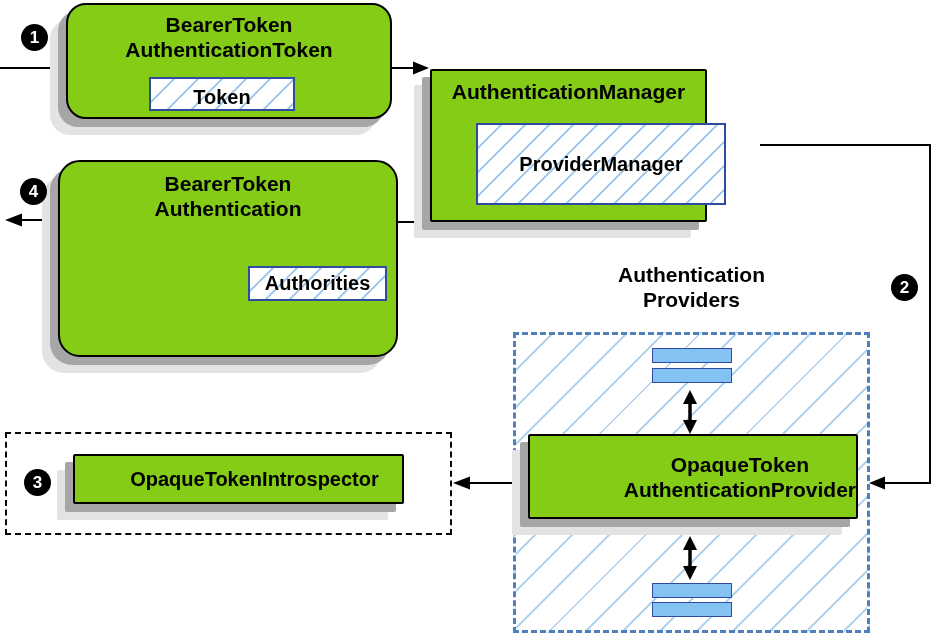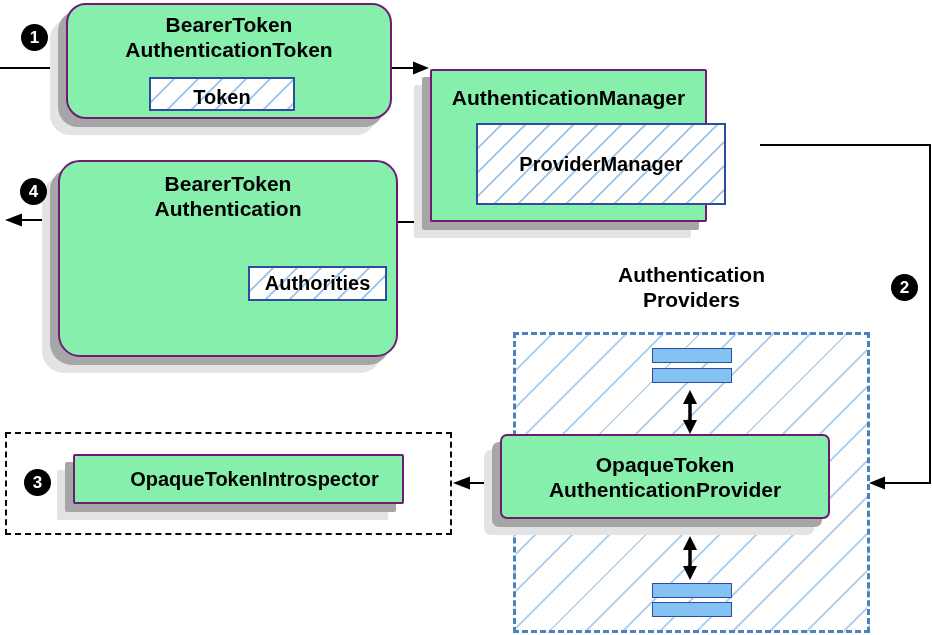--- a/index.html
+++ b/index.html
@@ -3,21 +3,21 @@
 <meta charset="utf-8">
 <style>
   html,body{margin:0;padding:0;background:#fff;}
   .canvas{
     position:relative;width:932px;height:635px;background:#fff;overflow:hidden;
     font-family:"Liberation Sans","DejaVu Sans",sans-serif;color:#000;
   }
   .canvas *{box-sizing:border-box;}
   .pre{white-space:pre-line;}
   .node{
-    position:absolute;background:#86efac;border:2px solid #701a75;
+    position:absolute;background:#84cc16;border:2px solid #000000;
     box-shadow:-8px 8px 0 #A6A6A6,-16px 16px 0 #E3E3E3;
     text-align:center;font-weight:bold;
   }
   .rounded{border-radius:20px;}
   .node-title{font-size:21px;line-height:25px;font-weight:bold;}
   .inner-box{
     position:absolute;background-color:#fff;
     background-image:repeating-linear-gradient(135deg,transparent 0px,transparent 15px,#A9CBEC 15px,#A9CBEC 17px);
     border:2px solid #2F4DA0;display:flex;align-items:center;justify-content:center;
     font-weight:bold;font-size:20px;line-height:23px;text-align:center;
@@ -42,26 +42,26 @@
   }
   .marker{
     position:absolute;width:27px;height:27px;border-radius:50%;background:#000;
     color:#fff;display:flex;align-items:center;justify-content:center;
     font-size:17px;font-weight:bold;z-index:4;
   }
   .connectors{position:absolute;left:0;top:0;z-index:2;}
   .z3{z-index:3;}
   #node-btat{left:66px;top:3px;width:326px;height:116px;padding-top:7px;}
   #node-btat .inner-box{left:81px;top:72px;width:146px;height:34px;align-items:flex-end;}
-  #node-am{left:430px;top:69px;width:277px;height:153px;padding-top:14px;border-radius:2px;}
+  #node-am{left:430px;top:69px;width:277px;height:153px;padding-top:8px;border-radius:2px;}
   #node-am .inner-box{left:44px;top:52px;width:250px;height:82px;}
   #node-bta{left:58px;top:160px;width:340px;height:197px;padding-top:9px;border-radius:22px;}
   #node-bta .principal{left:12px;top:74px;width:170px;height:96px;font-size:20px;line-height:24px;}
   #node-bta .authorities{left:188px;top:104px;width:139px;height:35px;}
-  #node-otap{left:500px;top:434px;width:330px;height:85px;display:flex;align-items:center;justify-content:center;border-radius:7px;z-index:3;}
+  #node-otap{left:528px;top:434px;width:330px;height:85px;display:flex;align-items:center;justify-content:flex-end;border-radius:2px;z-index:3;}
   #node-oti{left:73px;top:454px;width:331px;height:50px;display:flex;align-items:center;justify-content:center;font-size:20px;border-radius:2px;z-index:3;padding-left:32px;}
   #marker-1{left:21px;top:24px;}
   #marker-4{left:20px;top:178px;}
   #marker-2{left:891px;top:274px;}
   #marker-3{left:24px;top:469px;}
   #bar-t1{left:652px;top:348px;}
   #bar-t2{left:652px;top:368px;}
   #bar-b1{left:652px;top:583px;}
   #bar-b2{left:652px;top:602px;}
 </style>

